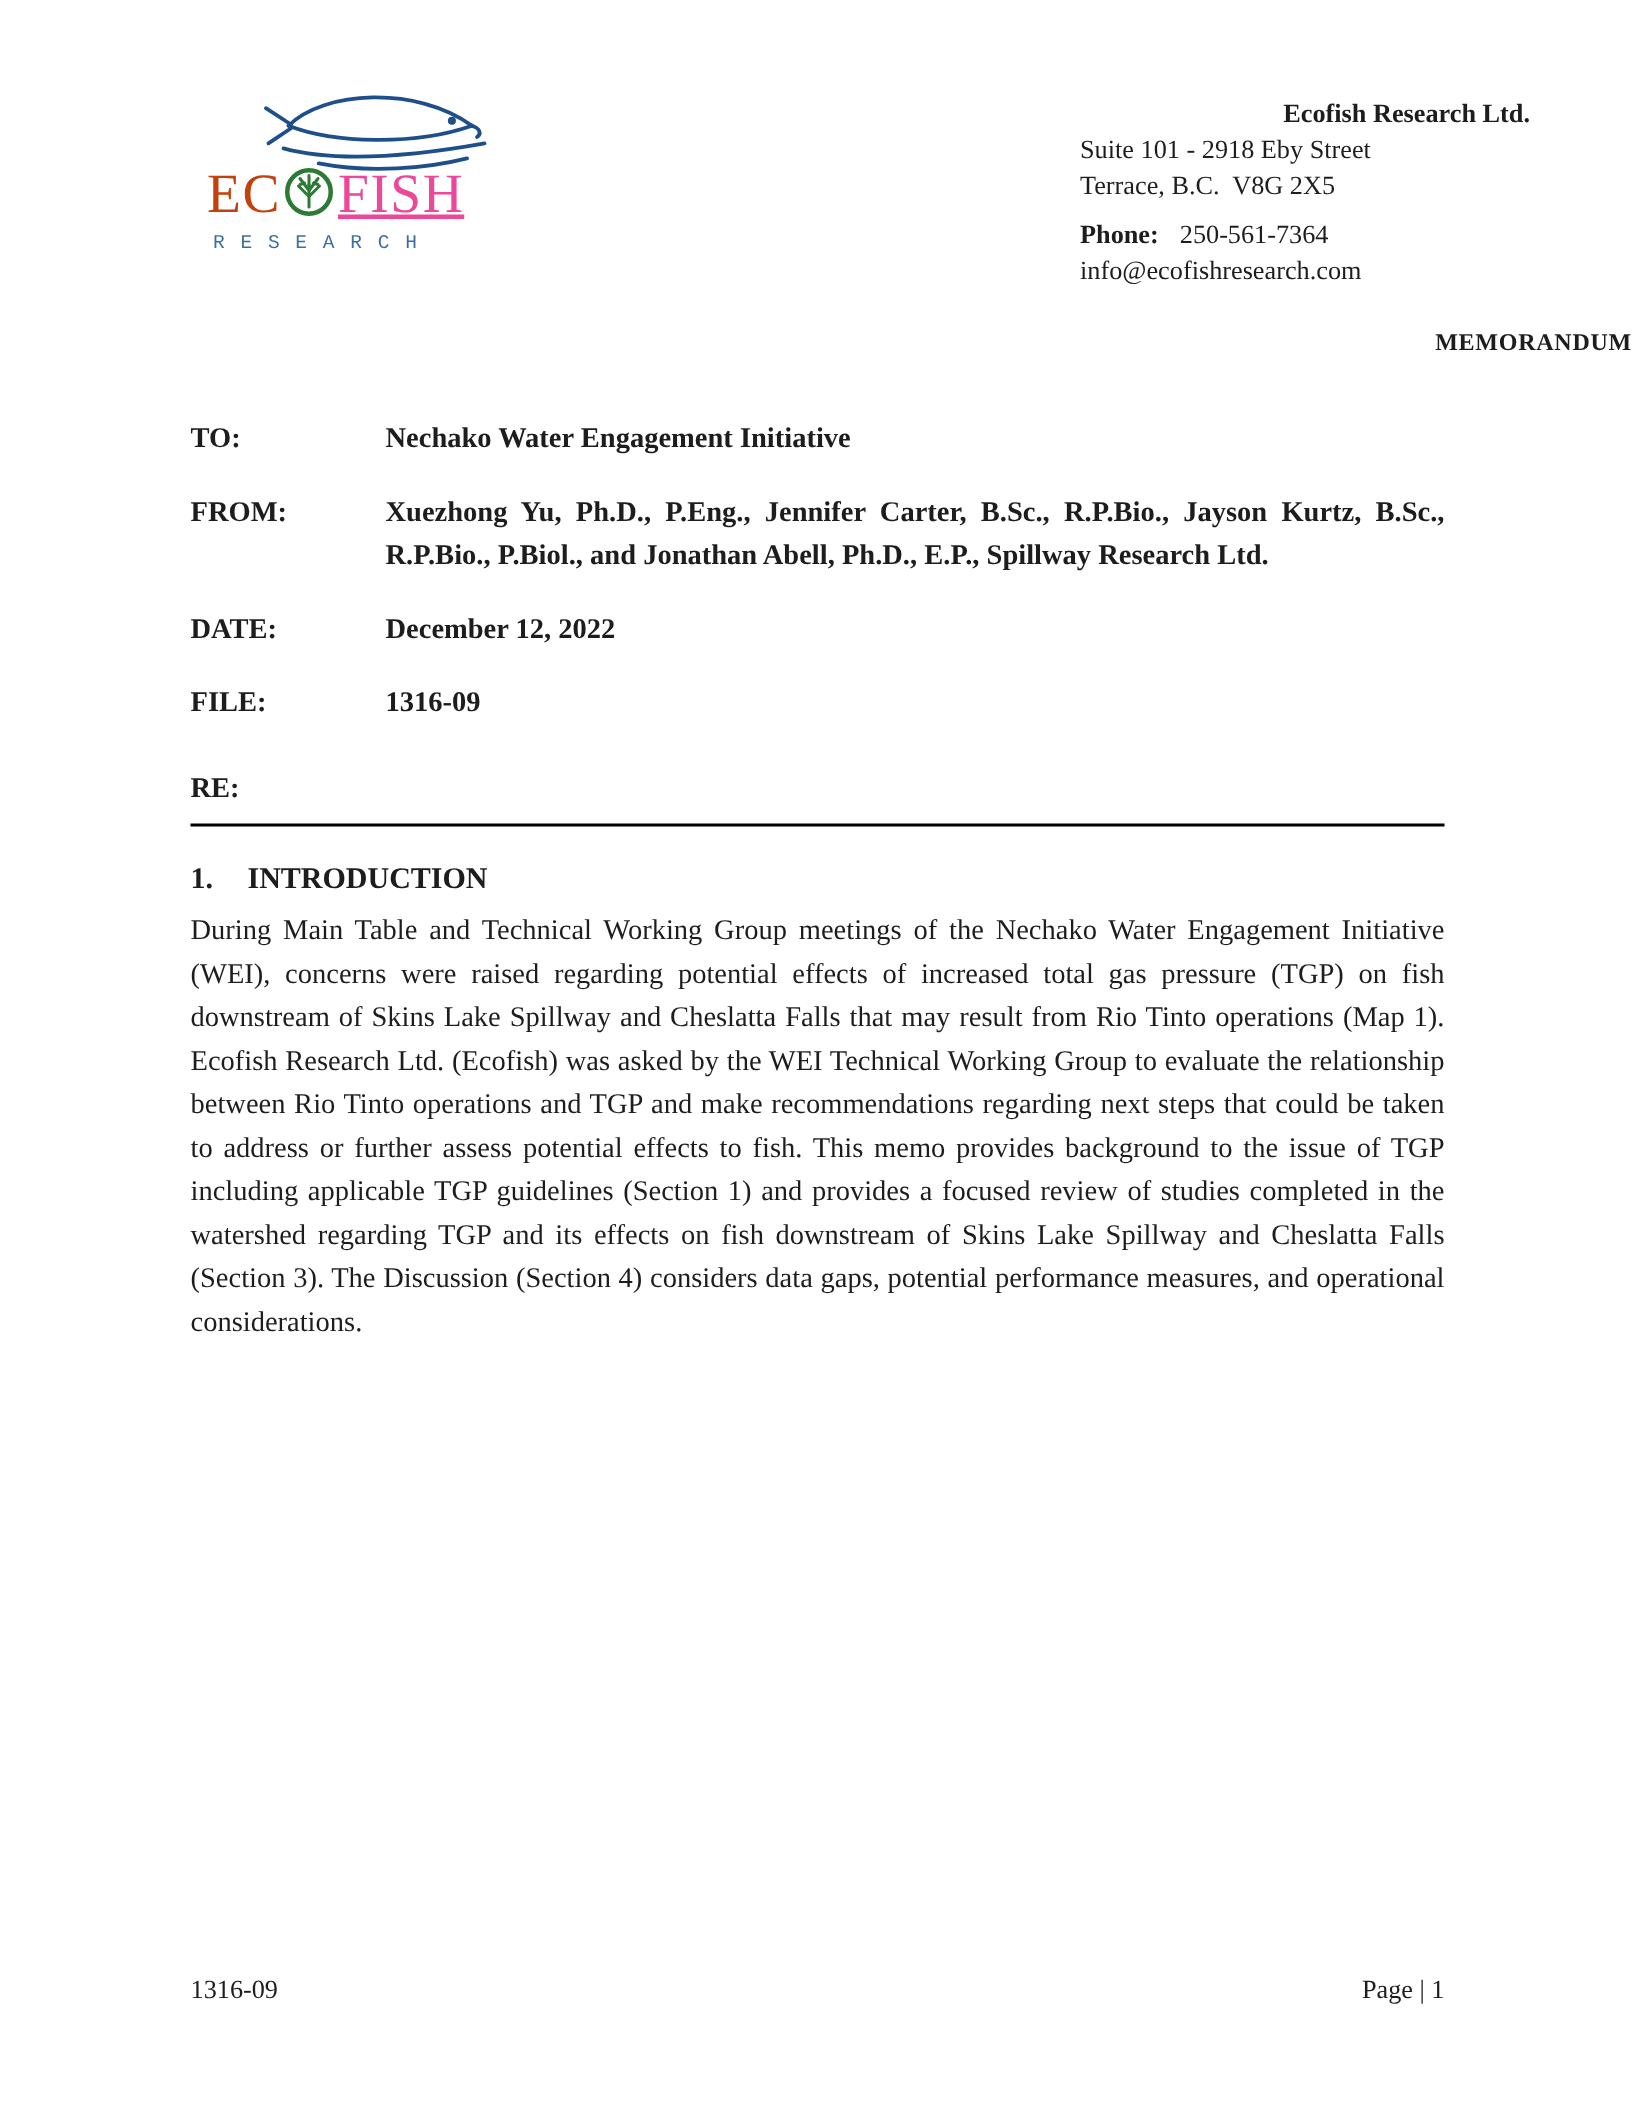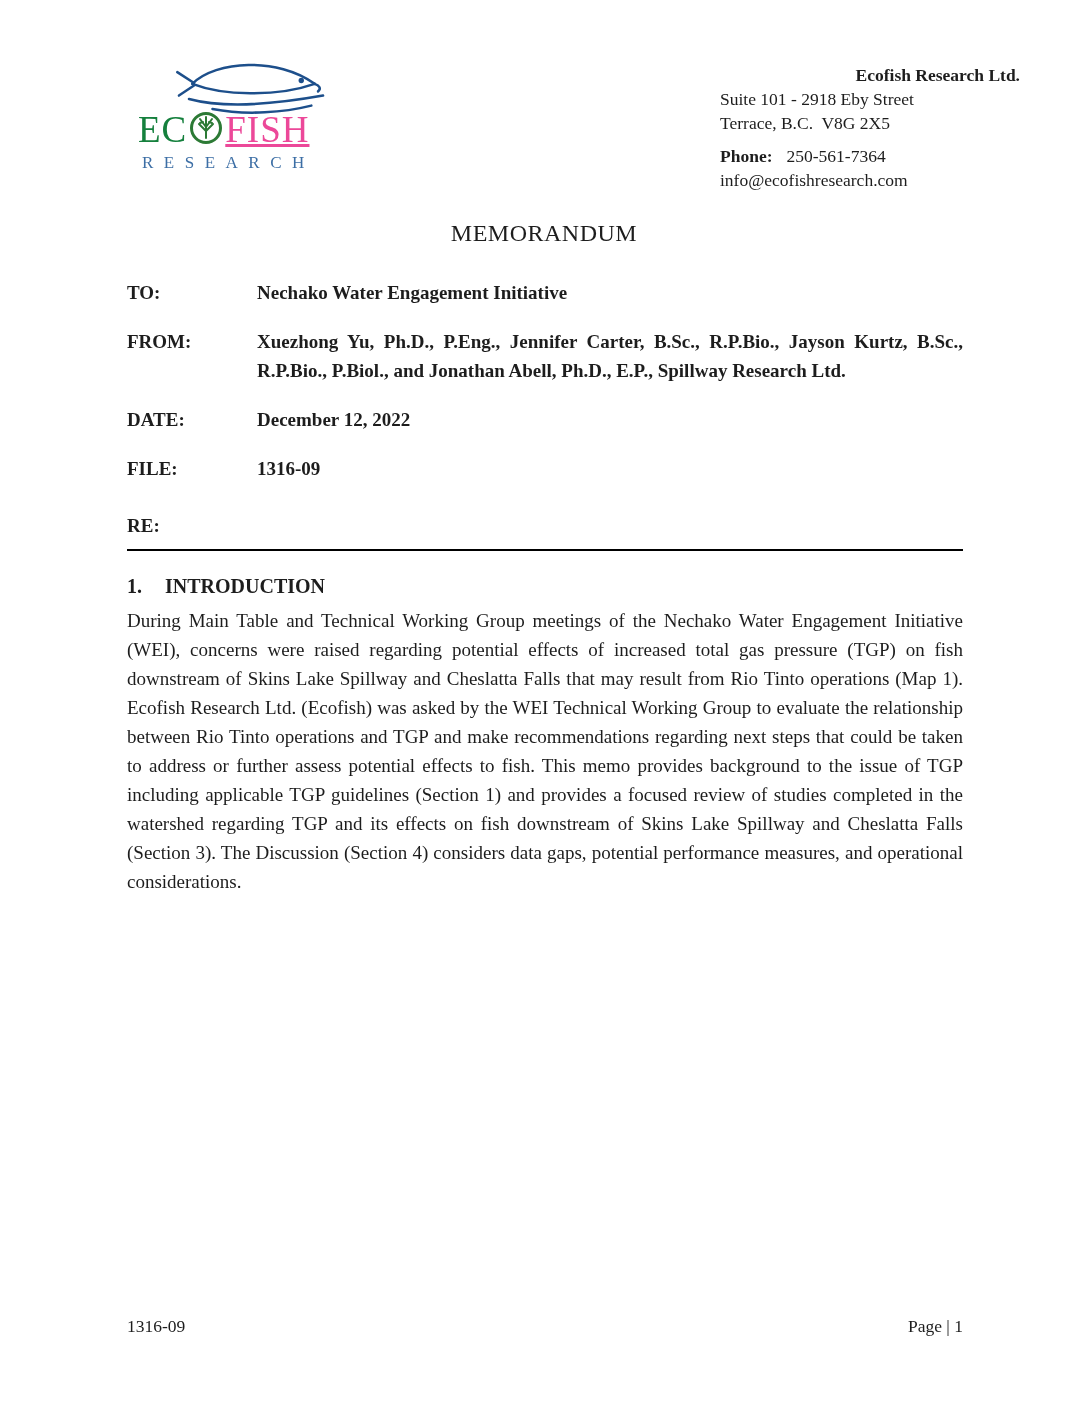--- a/index.html
+++ b/index.html
@@ -10,33 +10,33 @@
     background:#ffffff;
     font-family:"Liberation Serif", serif;
     color:#1d1d1d;
     overflow:hidden;
   }
   
   .logo{position:absolute;left:138px;top:52px;width:210px;}
   .logo-fish{display:block;margin-left:28px;}
   .logo-word{display:flex;align-items:center;line-height:1;margin-top:-6px;
     font-family:"Liberation Serif", serif;font-size:37px;font-weight:400;letter-spacing:1px;}
-  .logo-word .eco{color:#15803d;}
+  .logo-word .eco{color:#c2410c;}
   .logo-word .fish{color:#ec4899;text-decoration:underline;}
   .logo-o{display:inline-block;margin:0 1px;position:relative;top:2px;}
-  .logo-research{margin-top:3px;color:#3c6ea5;font-family:Liberation Serif, serif;
-    font-size:17px;letter-spacing:10.5px;font-weight:400;padding-left:4px;}
+  .logo-research{margin-top:3px;color:#3c6ea5;font-family:Liberation Mono, monospace;
+    font-size:13px;letter-spacing:10.5px;font-weight:400;padding-left:4px;}
   
   .header-right{position:absolute;left:720px;top:63px;width:300px;font-size:17.5px;line-height:24px;}
   .header-right .company{font-weight:700;text-align:right;}
   .header-right .phone-row{margin-top:9px;}
   .header-right .phone-label{font-weight:700;margin-right:14px;}
   
-  .memo-title{position:absolute;left:0;top:220px;width:100%;text-align:center;
-    font-size:24px;font-weight:400;letter-spacing:0.5px;}
+  .memo-title{position:absolute;left:0;top:220px;width:100%;text-align:right;
+    font-size:16px;font-weight:700;letter-spacing:0.5px;}
   .content{position:absolute;left:127px;top:258px;width:836px;}
   .meta-row{display:flex;font-weight:700;font-size:19px;line-height:29px;margin-top:20px;}
   .meta-label{width:130px;flex:none;}
   .meta-value{flex:1;text-align:justify;}
   .re-row{margin-top:28px;}
   .rule{border:0;border-top:2.5px solid #000;margin:9px 0 0 0;}
   .section-heading{display:flex;font-weight:700;font-size:20px;margin-top:22px;line-height:26px;}
   .section-number{width:38px;flex:none;}
   .body-paragraph{margin-top:7px;font-size:19px;line-height:29px;text-align:justify;}
   

